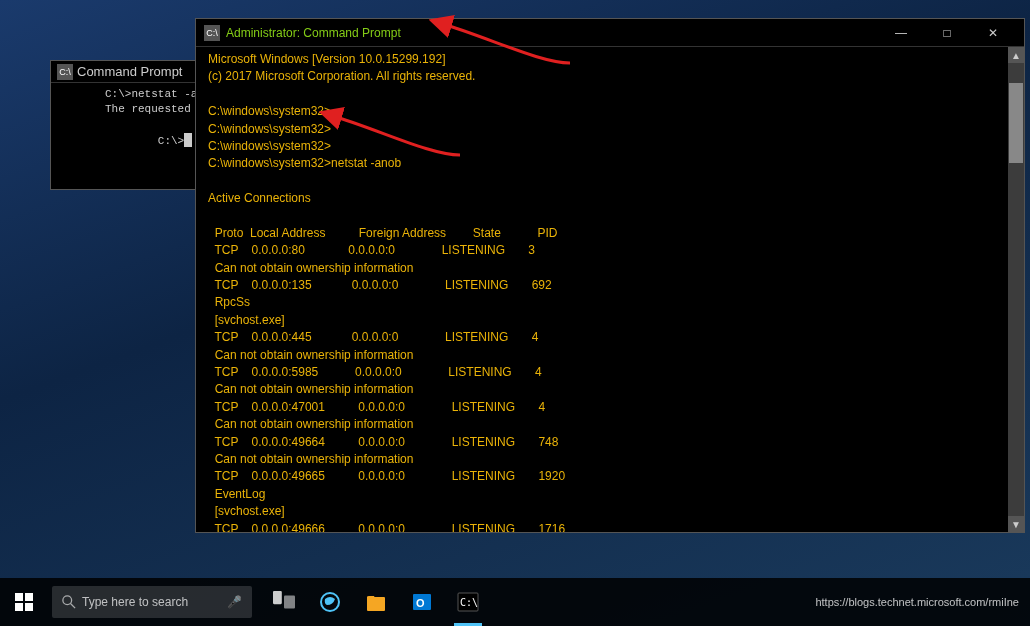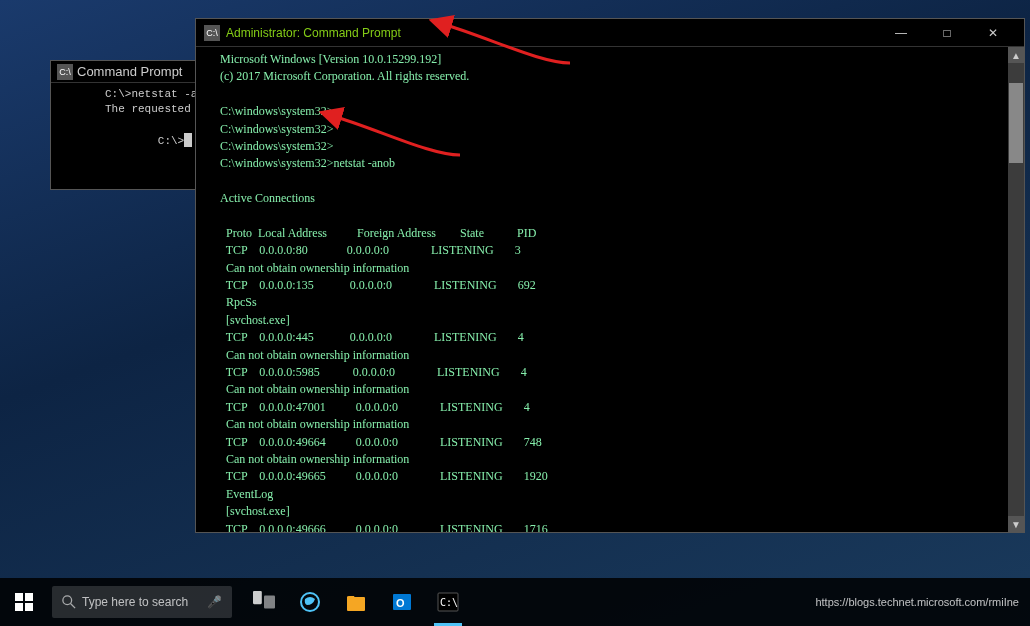--- a/index.html
+++ b/index.html
@@ -49,21 +49,21 @@
       grid-template-columns: 1fr 1fr;
       gap: 2px;
     }
 
     .win-logo div {
       background: white;
     }
 
     .taskbar-search {
       height: 32px;
-      width: 180px;
+      width: 200px;
       background: rgba(255,255,255,0.15);
       border-radius: 2px;
       display: flex;
       align-items: center;
       padding: 0 10px;
       gap: 6px;
       margin: 0 4px;
     }
 
     .taskbar-search span {
@@ -220,24 +220,24 @@
     }
 
     .cmd-content {
       flex: 1;
       display: flex;
       overflow: hidden;
     }
 
     .cmd-text-area {
       flex: 1;
-      padding: 4px 24px;
-      font-family: Liberation Serif, serif;
+      padding: 4px 12px;
+      font-family: Liberation Sans, sans-serif;
       font-size: 12px;
-      color: #86efac;
+      color: #eab308;
       line-height: 1.45;
       overflow-y: hidden;
       background: #000;
     }
 
     .cmd-scrollbar {
       width: 16px;
       background: #3c3c3c;
       display: flex;
       flex-direction: column;

